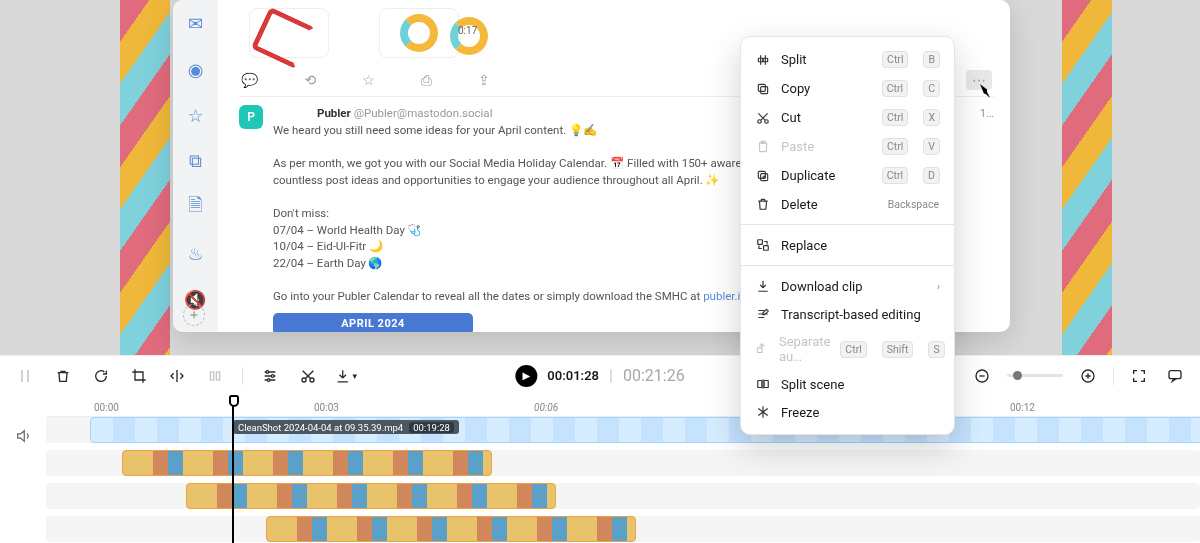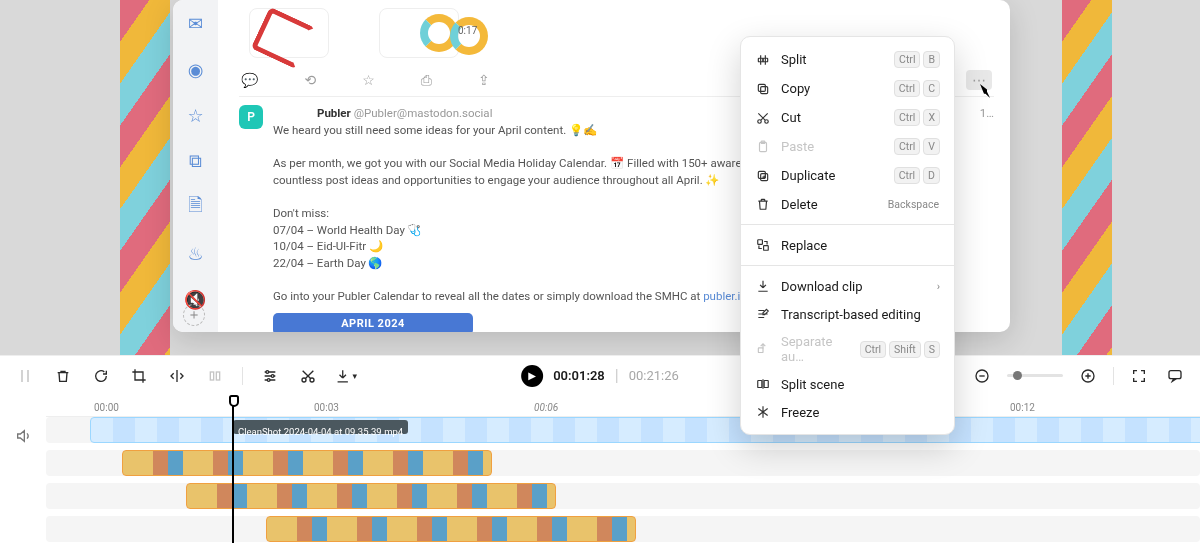--- a/index.html
+++ b/index.html
@@ -70,21 +70,21 @@
 
   .card-body {
     position: absolute; left: 46px; right: 0; top: 0; bottom: 0;
     padding: 8px 16px 0 20px;
     font-size: 12px; color: #555;
     overflow: hidden;
   }
   .thumb-row { display:flex; gap:50px; align-items:flex-end; margin-bottom:6px; padding-left:10px;}
   .thumb-box { width:80px; height:50px; border-radius:8px; background:#fff; border:1px solid #eee; position:relative;}
   .thumb-box.red::after{content:"";position:absolute;left:8px;top:6px;width:40px;height:36px;border:5px solid #d83a3a;border-right-color:transparent;transform:rotate(25deg);border-radius:6px;}
-  .thumb-box.donut{ display:flex;align-items:center;justify-content:flex-end;}
+  .thumb-box.donut{ display:flex;align-items:center;justify-content:center;}
   .thumb-box.donut span{ width:38px;height:38px;border:8px solid #f4b93a;border-left-color:#6fd0d8;border-radius:50%;}
   .thumb-time{ position:absolute; right:-30px; bottom:2px; font-size:10px; color:#666;}
   .action-row { display:flex; gap:46px; padding:6px 2px 6px 2px; color:#9c9c9c; font-size:14px; align-items:center;}
   .action-row .more-btn { margin-left:auto; padding:2px 6px; background:#e8e8e8; border-radius:4px; position:relative;}
   .action-row .more-btn::after{content:"";position:absolute;left:14px;top:14px;width:10px;height:14px;background:#000;clip-path:polygon(0 0,70% 40%,70% 55%,100% 100%,55% 70%,40% 70%);}
 
   .post {
     display:flex; gap:10px; padding:8px 0 0 0; border-top:1px solid #eee;
   }
   .post .avatar{ width:24px;height:24px;border-radius:6px;background:#1fc7b6;color:#fff;display:flex;align-items:center;justify-content:center;font-size:12px;font-weight:600;flex-shrink:0;}
@@ -111,21 +111,21 @@
   .cm-item {
     display: flex; align-items: center;
     padding: 6px 14px;
     gap: 10px;
     cursor: pointer;
   }
   .cm-item.disabled { color: var(--text-disabled); cursor: default; }
   .cm-item .icon { width: 16px; height: 16px; display: flex; align-items: center; justify-content: center; color:#333; }
   .cm-item.disabled .icon { color: var(--text-disabled); }
   .cm-item .label { flex: 1; }
-  .cm-item .kbd-group { display: flex; gap: 3px; }
+  .cm-item .kbd-group { display: flex; gap: 15px; }
   .cm-item .kbd, .cm-item .kbd-text {
     font-size: 10.5px; color: #888;
     background: var(--kbd-bg); border: 1px solid var(--kbd-border);
     border-radius: 4px; padding: 1px 4px; min-width: 14px; text-align: center;
   }
   .cm-item .kbd-text.plain { background: none; border: none; padding: 0 1px; }
   .cm-sep { height: 1px; background: var(--border); margin: 6px 0; }
   .cm-item .chev { color:#888; font-size:11px; }
 
   
@@ -137,21 +137,21 @@
     padding: 0 14px;
     gap: 16px;
     background:#fff;
   }
   .tbtn { width: 22px; height: 22px; display: flex; align-items: center; justify-content: center; color:#2a2a2a; cursor:pointer;}
   .tbtn.disabled { color: var(--text-disabled); cursor:default;}
   .sep-v { width:1px; height:18px; background:#e3e3e3;}
   .play-group { position:absolute; left:50%; transform:translateX(-50%); display:flex; align-items:center; gap:10px;}
   .play-btn { width:22px;height:22px;border-radius:50%;background:#000;color:#fff;display:flex;align-items:center;justify-content:center;font-size:10px;}
   .time-now { font-weight:600; font-size:13px;}
-  .time-total { color:#a7a7a7; font-size:13px;}
+  .time-total { color:#a7a7a7; font-size:16px;}
   .right-tools { margin-left:auto; display:flex; align-items:center; gap:14px;}
   .zoom-track { width:56px; height:3px; background:#e3e3e3; border-radius:2px; position:relative;}
   .zoom-track::after{content:"";position:absolute;left:6px;top:-3px;width:9px;height:9px;border-radius:50%;background:#777;}
 
   
   .timeline {
     position: relative;
     flex:1;
     background:#fff;
     height: 148px;
@@ -172,21 +172,21 @@
   .tracks { margin-left:46px; position:relative; }
   .track { height: 26px; background:#f5f5f5; border-radius:4px; margin-bottom:7px; position:relative;}
   .clip {
     position:absolute; top:0; bottom:0; border-radius:4px;
     border:1px solid #9bd7ff; overflow:hidden;
     background: linear-gradient(#e9f6ff,#e9f6ff);
   }
   .clip .label-badge{
     position:absolute; left:2px; top:2px; height:14px; padding:6px 5px;
     background:#4b585f; color:#fff; font-size:9.5px; border-radius:3px;
-    display:flex; align-items:center; gap:6px;flex-direction:column;
+    display:flex; align-items:center; gap:6px;
   }
   .clip .label-badge .dur{ background:#2f3a40; padding:0 4px; border-radius:3px;}
   .clip.screens{
     background-image: repeating-linear-gradient(90deg,#d6ecff 0 22px,#c5e2ff 22px 44px);
   }
   .clip.photo{
     border-color:#f0a040;
     background: repeating-linear-gradient(90deg,#e9c36b 0 30px,#d0875c 30px 45px,#5aa0c8 45px 60px);
   }
   .playhead {

